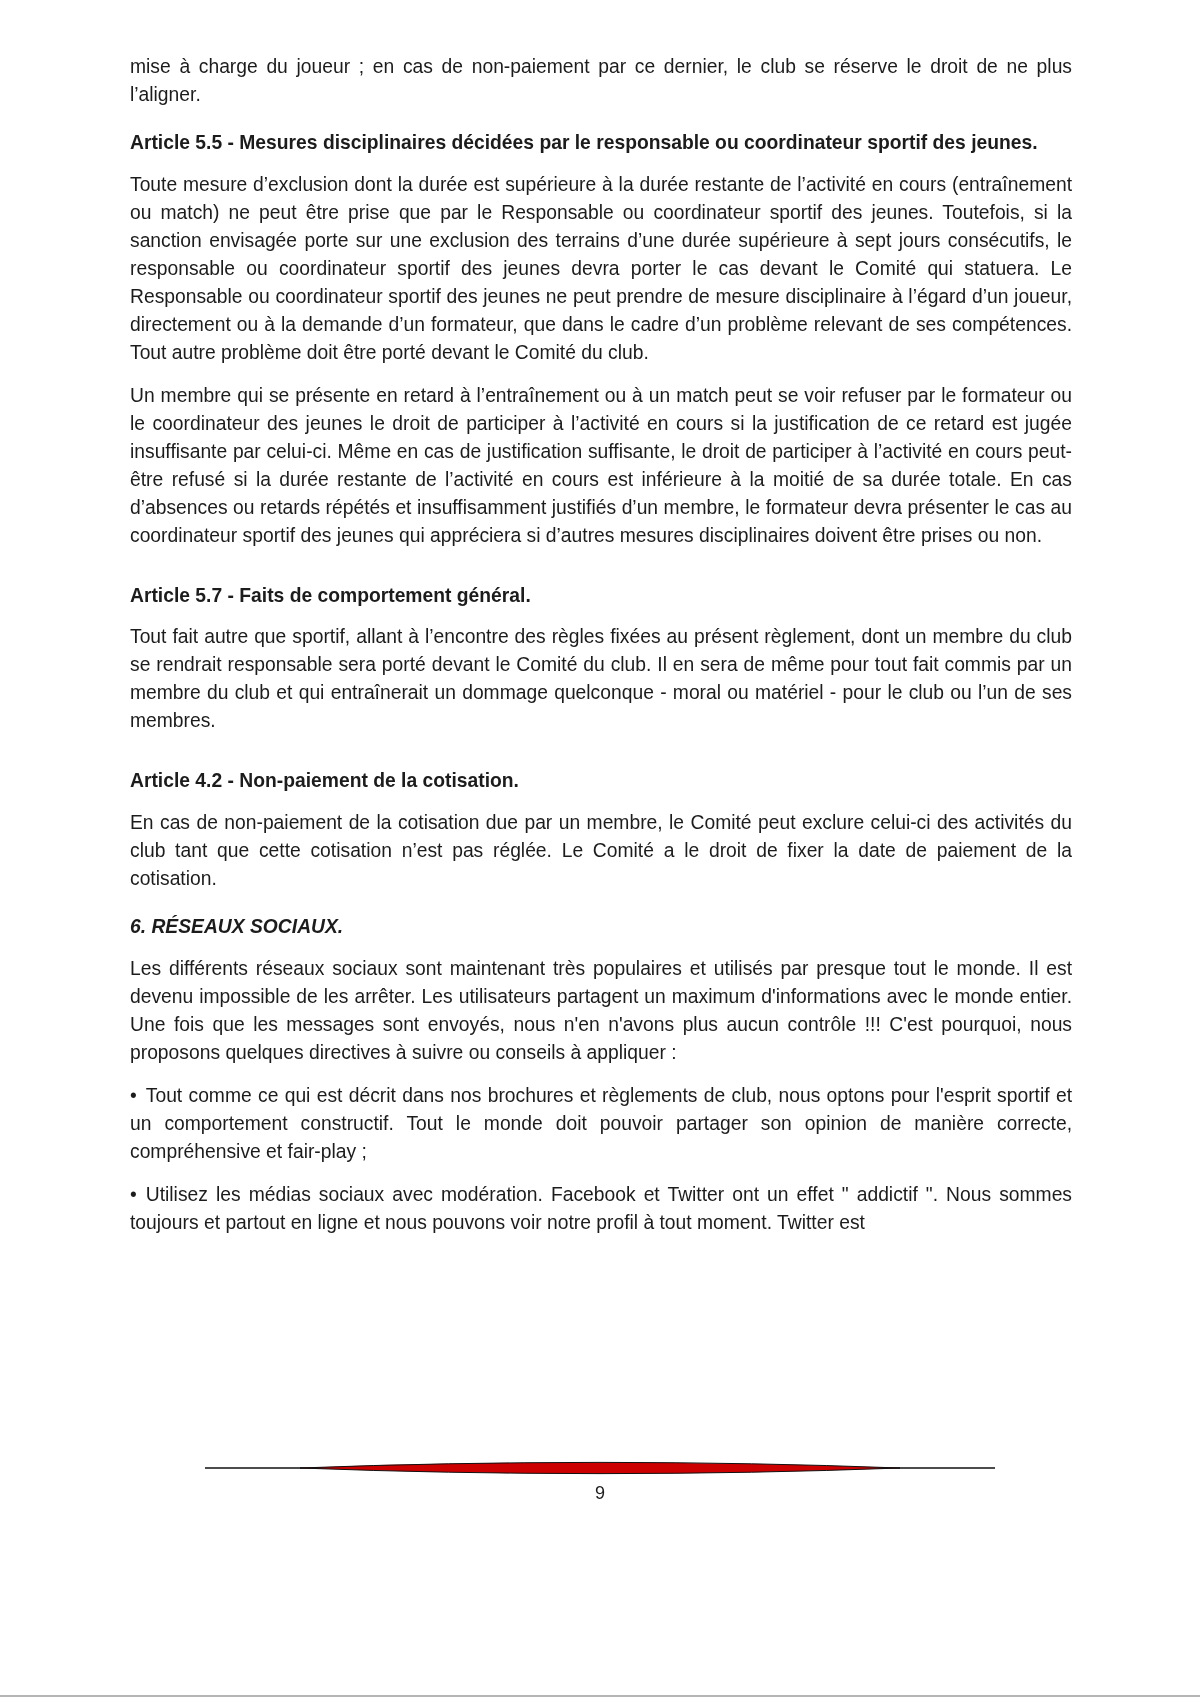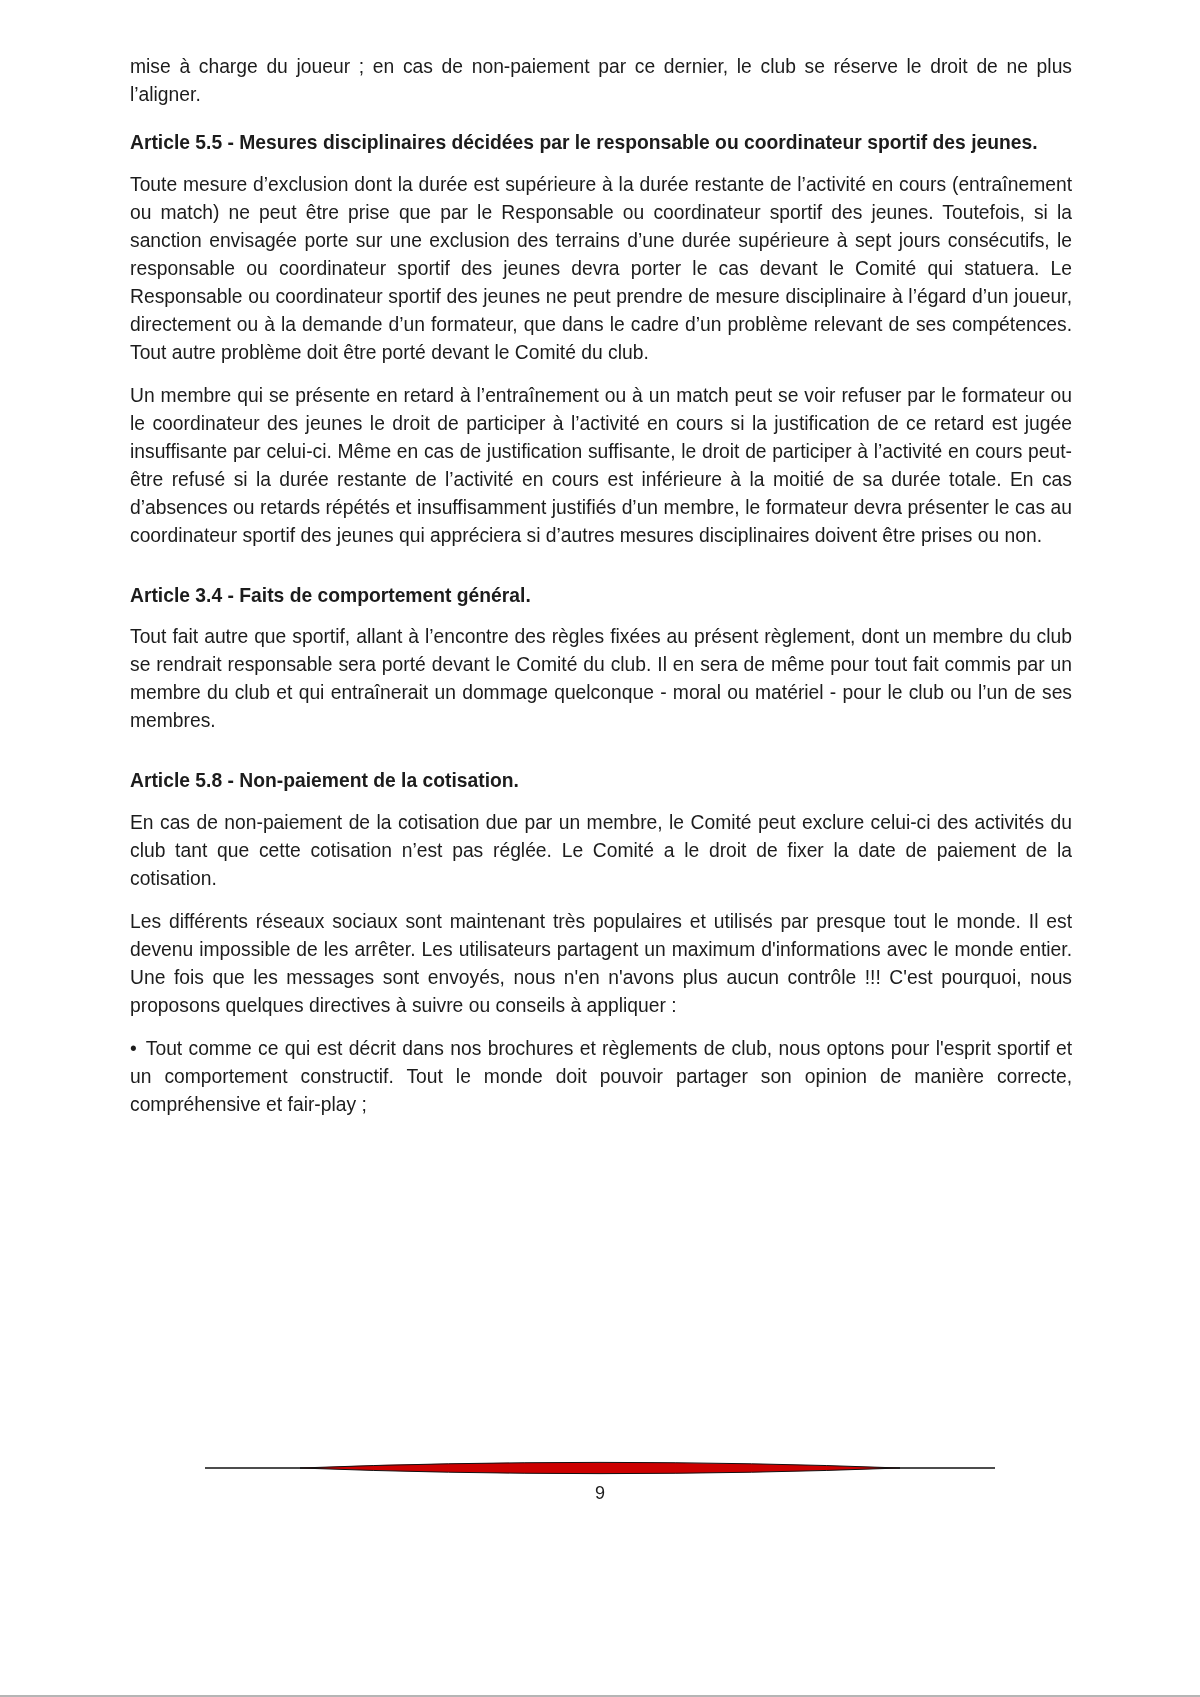--- a/index.html
+++ b/index.html
@@ -63,31 +63,33 @@
 
 <div class="page">
 
   <p>mise à charge du joueur ; en cas de non-paiement par ce dernier, le club se réserve le droit de ne plus l’aligner.</p>
 
   <div class="heading heading-first">Article 5.5 - Mesures disciplinaires décidées par le responsable ou coordinateur sportif des jeunes.</div>
   <p>Toute mesure d’exclusion dont la durée est supérieure à la durée restante de l’activité en cours (entraînement ou match) ne peut être prise que par le Responsable ou coordinateur sportif des jeunes. Toutefois, si la sanction envisagée porte sur une exclusion des terrains d’une durée supérieure à sept jours consécutifs, le responsable ou coordinateur sportif des jeunes devra porter le cas devant le Comité qui statuera. Le Responsable ou coordinateur sportif des jeunes ne peut prendre de mesure disciplinaire à l’égard d’un joueur, directement ou à la demande d’un formateur, que dans le cadre d’un problème relevant de ses compétences. Tout autre problème doit être porté devant le Comité du club.</p>
 
   <p>Un membre qui se présente en retard à l’entraînement ou à un match peut se voir refuser par le formateur ou le coordinateur des jeunes le droit de participer à l’activité en cours si la justification de ce retard est jugée insuffisante par celui-ci. Même en cas de justification suffisante, le droit de participer à l’activité en cours peut-être refusé si la durée restante de l’activité en cours est inférieure à la moitié de sa durée totale. En cas d’absences ou retards répétés et insuffisamment justifiés d’un membre, le formateur devra présenter le cas au coordinateur sportif des jeunes qui appréciera si d’autres mesures disciplinaires doivent être prises ou non.</p>
 
-  <div class="heading">Article 3.4 - Faits de comportement général.</div>
+  <div class="heading">Article 5.7 - Faits de comportement général.</div>
   <p>Tout fait autre que sportif, allant à l’encontre des règles fixées au présent règlement, dont un membre du club se rendrait responsable sera porté devant le Comité du club. Il en sera de même pour tout fait commis par un membre du club et qui entraînerait un dommage quelconque - moral ou matériel - pour le club ou l’un de ses membres.</p>
 
-  <div class="heading">Article 5.8 - Non-paiement de la cotisation.</div>
+  <div class="heading">Article 4.2 - Non-paiement de la cotisation.</div>
   <p>En cas de non-paiement de la cotisation due par un membre, le Comité peut exclure celui-ci des activités du club tant que cette cotisation n’est pas réglée. Le Comité a le droit de fixer la date de paiement de la cotisation.</p>
 
+  <div class="heading-italic">6. RÉSEAUX SOCIAUX.</div>
   <p>Les différents réseaux sociaux sont maintenant très populaires et utilisés par presque tout le monde. Il est devenu impossible de les arrêter. Les utilisateurs partagent un maximum d'informations avec le monde entier. Une fois que les messages sont envoyés, nous n'en n'avons plus aucun contrôle !!! C'est pourquoi, nous proposons quelques directives à suivre ou conseils à appliquer :</p>
 
   <p class="bullet-para"><span class="bullet">•</span><span>Tout comme ce qui est décrit dans nos brochures et règlements de club, nous optons pour l'esprit sportif et un comportement constructif. Tout le monde doit pouvoir partager son opinion de manière correcte, compréhensive et fair-play ;</span></p>
 
 
+  <p class="bullet-para"><span class="bullet">•</span><span>Utilisez les médias sociaux avec modération. Facebook et Twitter ont un effet " addictif ". Nous sommes toujours et partout en ligne et nous pouvons voir notre profil à tout moment. Twitter est</span></p>
 
   <div class="footer">
     <svg width="790" height="16" viewBox="0 0 790 16">
       <line x1="0" y1="8" x2="790" y2="8" stroke="#111111" stroke-width="1.6"></line>
       <path d="M 95 8 C 290 0.5, 500 0.5, 695 8 C 500 15.5, 290 15.5, 95 8 Z" fill="#cc0000" stroke="#111111" stroke-width="1"></path>
     </svg>
     <div class="page-number">9</div>
   </div>
 
 </div>

